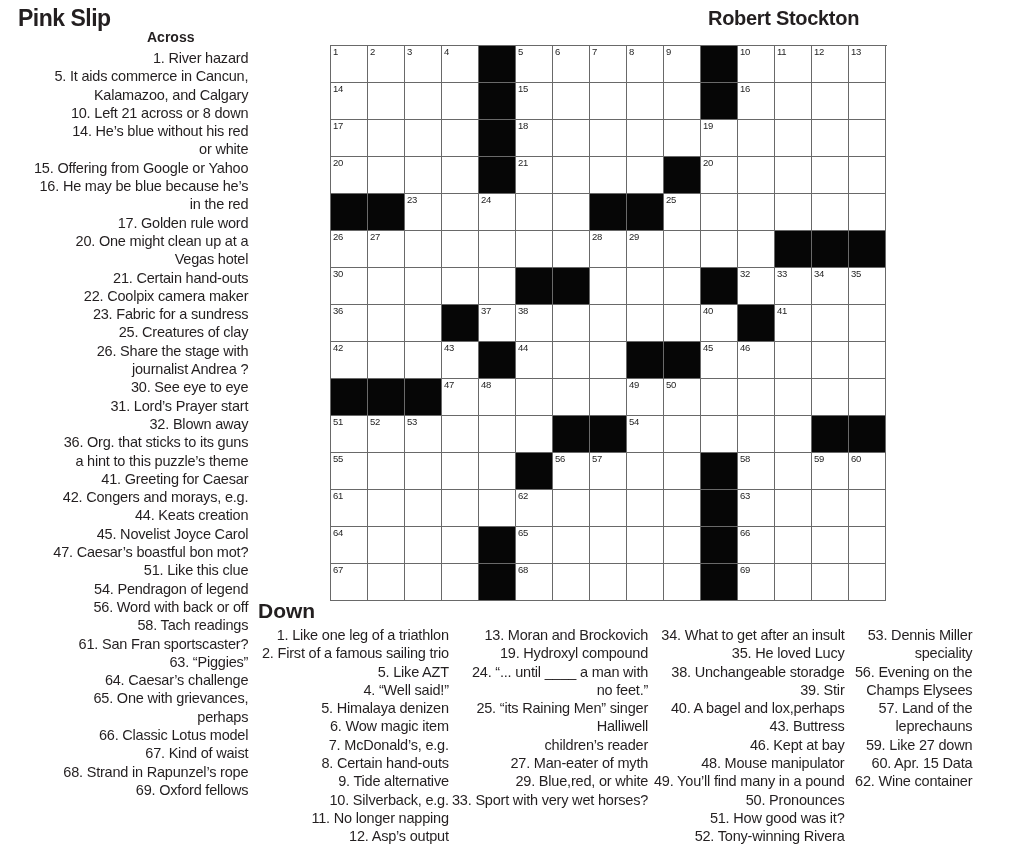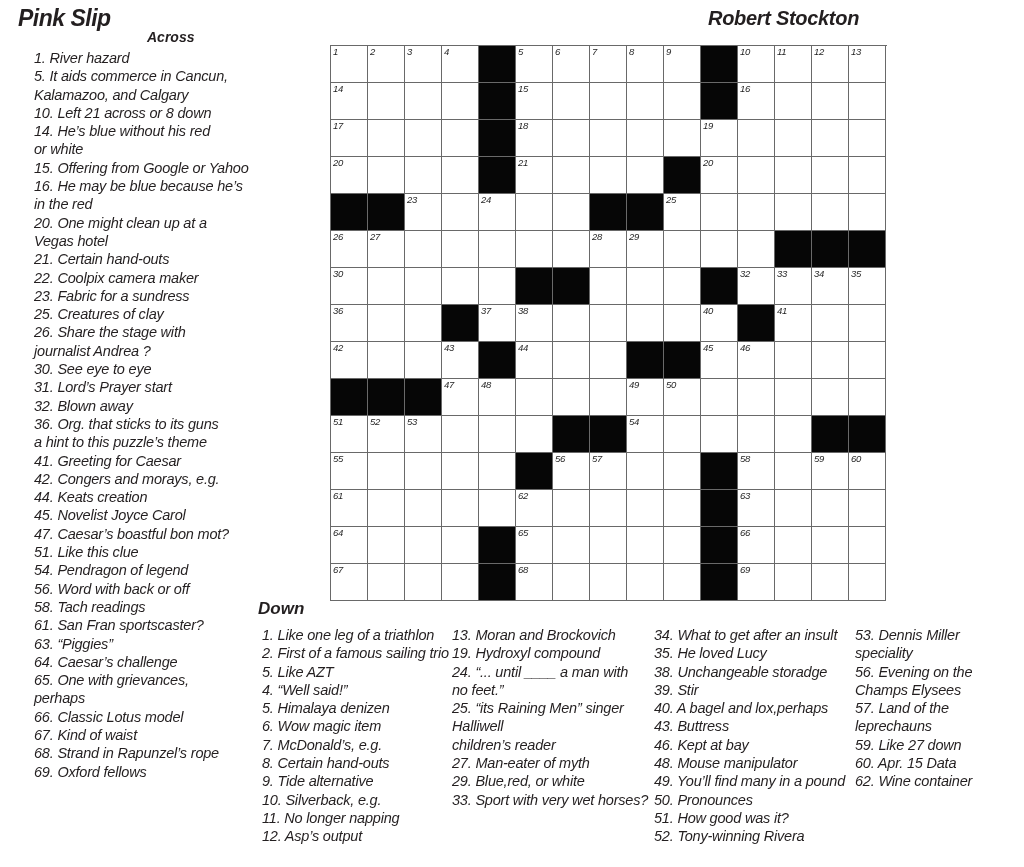--- a/index.html
+++ b/index.html
@@ -1,23 +1,23 @@
 <!DOCTYPE html>
 <html><head>
 <meta charset="utf-8">
 <style>
   html,body{margin:0;padding:0;background:#ffffff;}
   body{width:1024px;height:867px;position:relative;overflow:hidden;
        font-family:"Liberation Sans",sans-serif;color:#231f20;}
-  .abs{position:absolute;font-style:italic;}
+  .abs{position:absolute;}
   #title{left:18px;top:5px;font-size:23px;font-weight:700;letter-spacing:-0.5px;}
   #author{left:708px;top:7px;font-size:20px;font-weight:700;letter-spacing:-0.3px;}
   #across-heading{left:147px;top:29px;font-size:14px;font-weight:700;}
-  #down-heading{left:258px;top:599px;font-size:17px;font-weight:700;}
-  .clue-list{font-size:14.5px;line-height:18.3px;letter-spacing:-0.2px;white-space:nowrap;}
+  #down-heading{left:258px;top:599px;font-size:21px;font-weight:700;}
+  .clue-list{font-size:14.5px;line-height:18.3px;letter-spacing:-0.2px;white-space:nowrap;text-align:right;}
   #across-list{left:34px;top:49px;}
   #down-col-0{left:262px;top:626px;}
   #down-col-1{left:452px;top:626px;}
   #down-col-2{left:654px;top:626px;}
   #down-col-3{left:855px;top:626px;}
   #grid{left:330px;top:45px;display:grid;grid-template-columns:repeat(15,37px);
         grid-auto-rows:37px;border-left:1px solid #696969;border-top:1px solid #696969;
         width:556px;background:#ffffff;}
   .cell{box-sizing:border-box;border-right:1px solid #696969;border-bottom:1px solid #696969;
         position:relative;background:#ffffff;}
@@ -35,20 +35,21 @@
 <div class="abs clue-list" id="across-list">
     <div>1. River hazard</div>
     <div>5. It aids commerce in Cancun,</div>
     <div>Kalamazoo, and Calgary</div>
     <div>10. Left 21 across or 8 down</div>
     <div>14. He’s blue without his red</div>
     <div>or white</div>
     <div>15. Offering from Google or Yahoo</div>
     <div>16. He may be blue because he’s</div>
     <div>in the red</div>
+    <div>17. Golden rule word</div>
     <div>20. One might clean up at a</div>
     <div>Vegas hotel</div>
     <div>21. Certain hand-outs</div>
     <div>22. Coolpix camera maker</div>
     <div>23. Fabric for a sundress</div>
     <div>25. Creatures of clay</div>
     <div>26. Share the stage with</div>
     <div>journalist Andrea ?</div>
     <div>30. See eye to eye</div>
     <div>31. Lord’s Prayer start</div>

